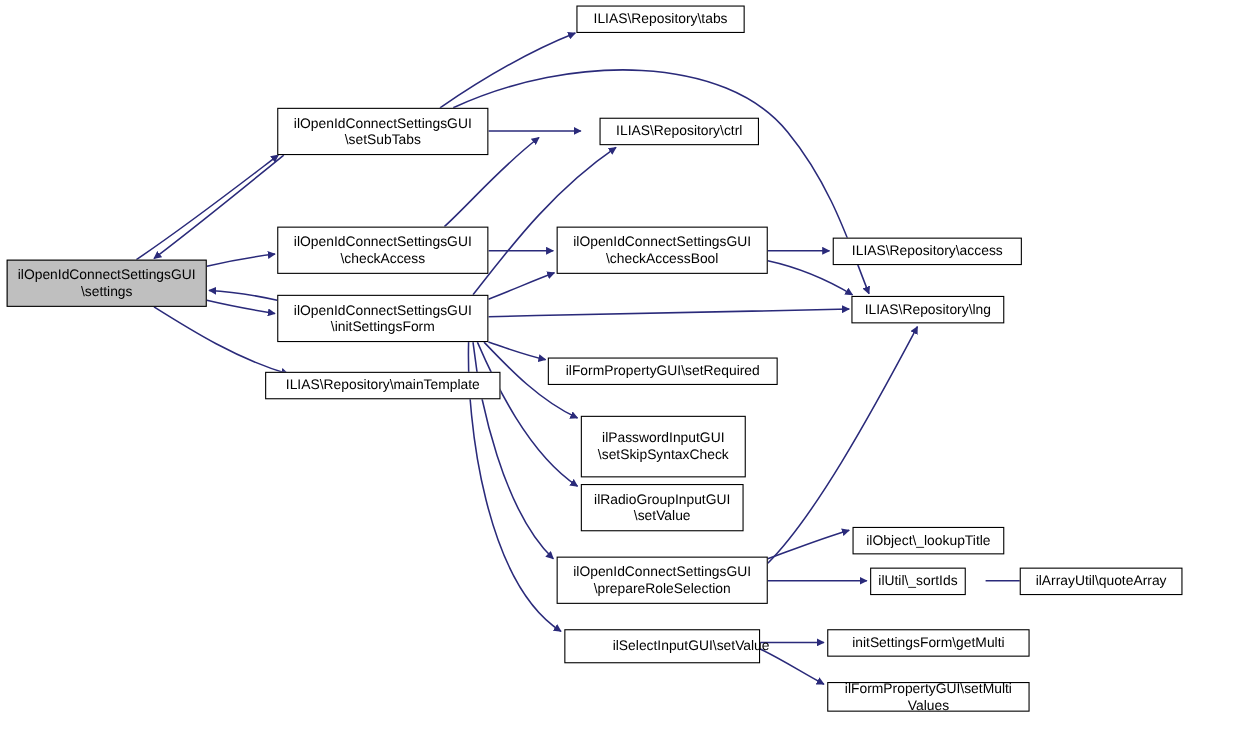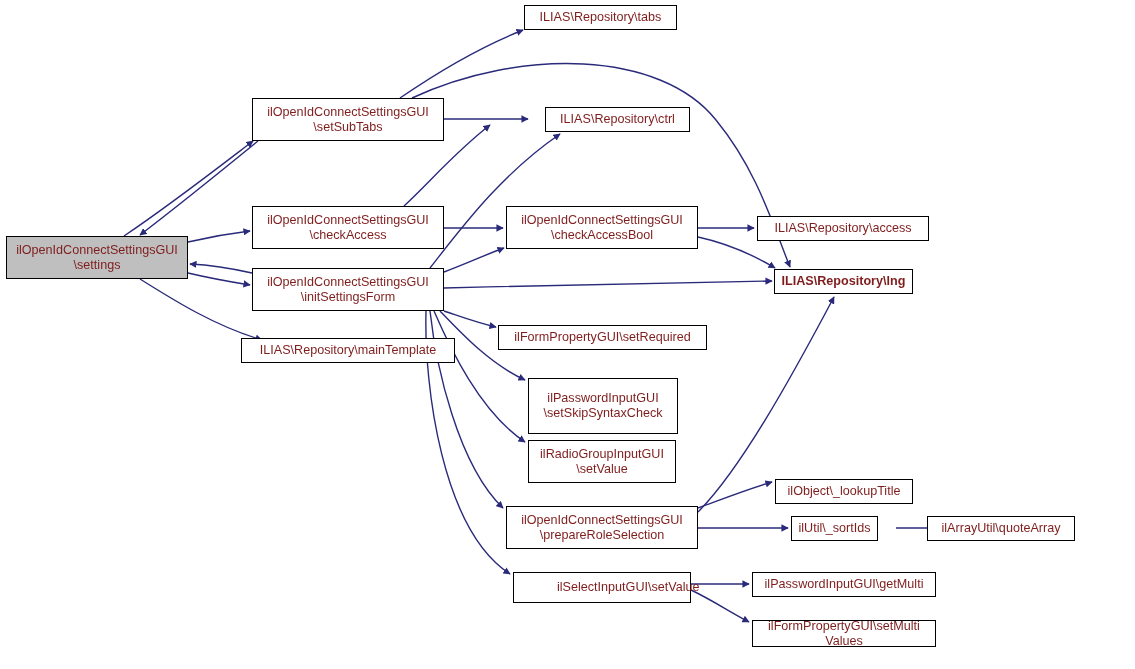--- a/index.html
+++ b/index.html
@@ -25,21 +25,21 @@
   }
   .node {
     position: absolute;
     box-sizing: border-box;
     border: 1px solid #000000;
     background: #ffffff;
     display: flex;
     align-items: center;
     justify-content: center;
     text-align: center;
-    color: #7f1d1d;
+    color: #000000;
     font-size: 12.6px;
     line-height: 15px;
     letter-spacing: 0px;
     white-space: pre-line;
     z-index: 2;
   }
   .node.root {
     background: #bfbfbf;
     border-color: #000000;
   }
@@ -153,21 +153,21 @@
 
   <div class="node" style="left:506px;top:206px;width:192px;height:43px;">
     <span class="node-label">ilOpenIdConnectSettingsGUI
 \checkAccessBool</span>
   </div>
 
   <div class="node" style="left:757px;top:216px;width:172px;height:25px;">
     <span class="node-label">ILIAS\Repository\access</span>
   </div>
 
-  <div class="node" style="left:774px;top:269px;width:139px;height:25px;font-weight:bold;">
+  <div class="node" style="left:774px;top:269px;width:139px;height:25px;">
     <span class="node-label">ILIAS\Repository\lng</span>
   </div>
 
   <div class="node" style="left:498px;top:325px;width:209px;height:25px;">
     <span class="node-label">ilFormPropertyGUI\setRequired</span>
   </div>
 
   <div class="node" style="left:528px;top:378px;width:150px;height:56px;">
     <span class="node-label">ilPasswordInputGUI
 \setSkipSyntaxCheck</span>
@@ -193,21 +193,21 @@
 
   <div class="node" style="left:791px;top:516px;width:87px;height:25px;">
     <span class="node-label">ilUtil\_sortIds</span>
   </div>
 
   <div class="node" style="left:927px;top:516px;width:148px;height:25px;">
     <span class="node-label">ilArrayUtil\quoteArray</span>
   </div>
 
   <div class="node" style="left:752px;top:572px;width:184px;height:25px;">
-    <span class="node-label">ilPasswordInputGUI\getMulti</span>
+    <span class="node-label">initSettingsForm\getMulti</span>
   </div>
 
   <div class="node" style="left:752px;top:620px;width:184px;height:27px;">
     <span class="node-label">ilFormPropertyGUI\setMulti
 Values</span>
   </div>
 
 </div>
 
 </body></html>

